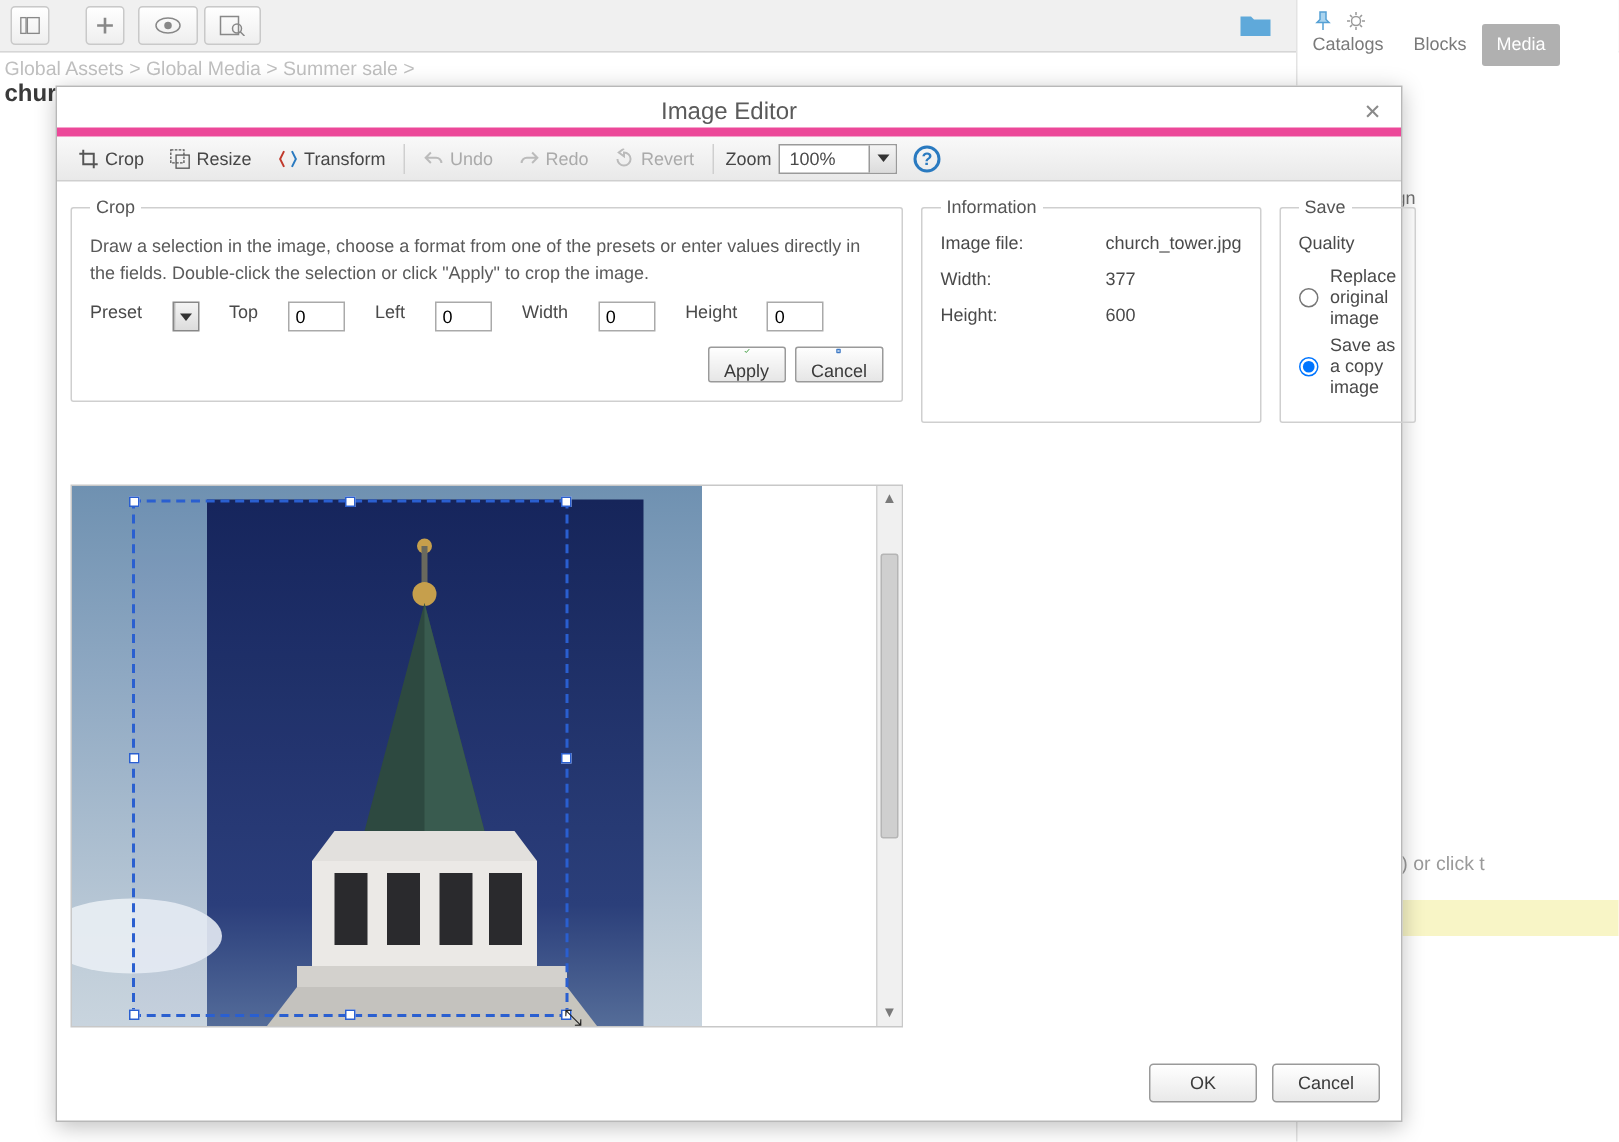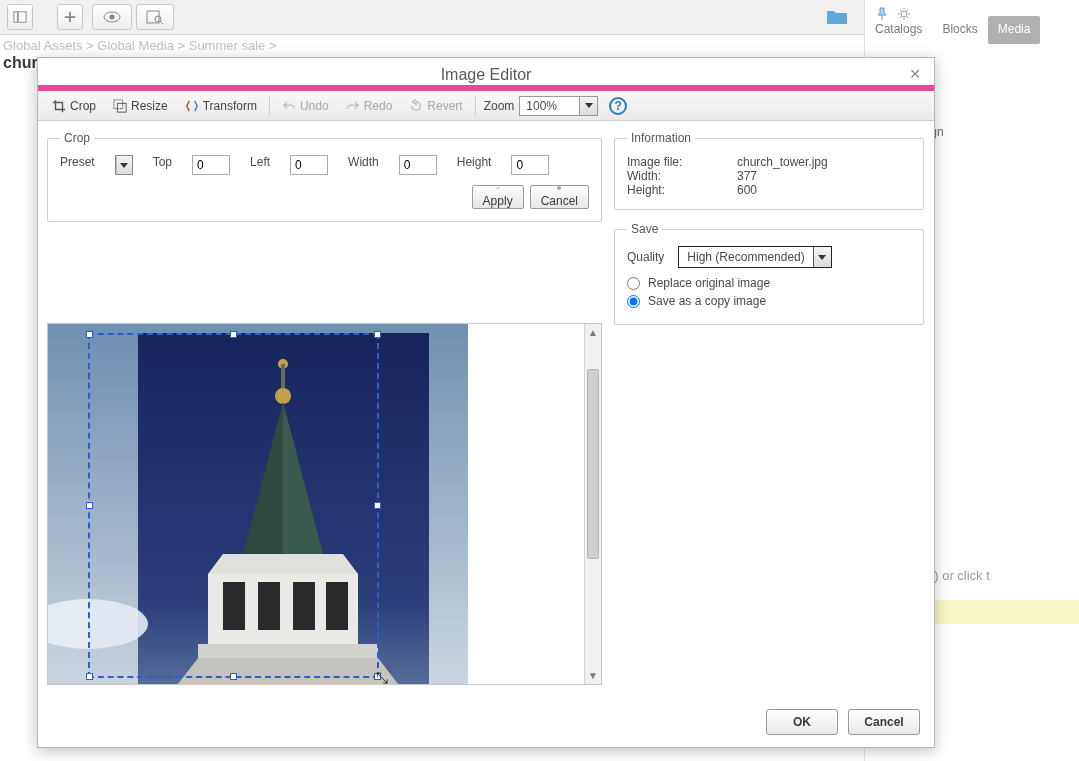--- a/index.html
+++ b/index.html
@@ -37,36 +37,36 @@
 .tb-ico{display:inline-block;width:14px;height:14px;}
 .zoom-label{margin-left:4px;color:#464646;}
 .zoom-sel{display:inline-flex;height:20px;border:1px solid #9a9a9a;background:#fff;margin-left:4px;}
 .zoom-sel span{padding:2px 22px 18px 6px;}
 .zoom-sel .dd{width:18px;border-left:1px solid #9a9a9a;background:linear-gradient(#f4f4f4,#dcdcdc);display:flex;align-items:center;justify-content:center;}
 .help-ico{width:18px;height:18px;border:2px solid #2a7ac0;border-radius:50%;color:#2a7ac0;font-weight:bold;display:flex;align-items:center;justify-content:center;margin-left:10px;font-size:12px;}
 
 
 .panels{position:absolute; left:9px; top:73px; right:9px; display:flex; gap:12px;}
 .left-col{width:555px;}
-.right-col{width:310px; display:flex; flex-direction:column; gap:12px;}
+.right-col{width:310px; display:flex; flex-direction:row; gap:12px;}
 
 fieldset.panel{border:1px solid #cfcfcf; border-radius:2px; padding:10px 12px 12px; margin:0; position:relative;}
 fieldset.panel legend{font-size:12px; color:#555; padding:0 4px;}
 .crop-desc{color:#5a5a5a; line-height:1.5; margin-bottom:10px;}
 .crop-row{display:flex; align-items:flex-start; gap:20px; flex-wrap:wrap;}
 .crop-row label{color:#4a4a4a;}
 .preset-dd{display:inline-flex;height:20px;border:1px solid #888;background:#fff;}
 .preset-dd .dd{width:16px;background:linear-gradient(#f4f4f4,#dcdcdc);display:flex;align-items:center;justify-content:center;border-left:1px solid #bbb;}
 .numin{width:38px;height:20px;border:1px solid #aaa;padding:1px 4px;background:#fff;font-size:12px;}
 .btnrow{display:flex;justify-content:flex-end;gap:6px;margin-top:10px;}
 .btn{display:inline-flex;align-items:center;gap:4px;height:24px;padding:0 10px;border:1px solid #9a9a9a;background:linear-gradient(#fefefe,#e6e6e6);border-radius:2px;color:#3a3a3a;cursor:pointer;font-size:12px;flex-direction:column;}
 .btn .ico{width:14px;height:14px;}
 
 
-.info-grid{display:grid;grid-template-columns:110px 1fr;row-gap:0;color:#4a4a4a;}
+.info-grid{display:grid;grid-template-columns:110px 1fr;row-gap:10px;color:#4a4a4a;}
 
 .save-row{display:flex;align-items:center;gap:14px;margin-bottom:8px;}
 .sel{display:inline-flex;height:22px;border:1px solid #222;background:#fff;}
 .sel span{padding:3px 8px;}
 .sel .dd{width:18px;border-left:1px solid #555;background:linear-gradient(#f4f4f4,#dcdcdc);display:flex;align-items:center;justify-content:center;}
 .radio-row{display:flex;align-items:center;gap:8px;margin:4px 0;color:#4a4a4a;}
 input[type=radio]{margin:0;}
 
 
 .preview{position:absolute; left:9px; top:265px; width:555px; height:362px; border:1px solid #c8c8c8; overflow:hidden;}
@@ -77,21 +77,21 @@
 .handle{position:absolute;width:7px;height:7px;background:#fff;border:1px solid #2a5fd0;}
 .h-nw{left:-4px;top:-4px;} .h-n{left:calc(50% - 4px);top:-4px;} .h-ne{right:-4px;top:-4px;}
 .h-w{left:-4px;top:calc(50% - 4px);} .h-e{right:-4px;top:calc(50% - 4px);}
 .h-sw{left:-4px;bottom:-4px;} .h-s{left:calc(50% - 4px);bottom:-4px;} .h-se{right:-4px;bottom:-4px;}
 .scroll-v{position:absolute;right:0;top:0;bottom:0;width:17px;background:#f0f0f0;border-left:1px solid #d2d2d2;}
 .scroll-v .arrow{height:17px;display:flex;align-items:center;justify-content:center;color:#7a7a7a;font-size:10px;}
 .scroll-v .thumb{position:absolute;left:2px;right:2px;top:45px;height:190px;background:#cfcfcf;border:1px solid #b5b5b5;border-radius:2px;}
 .resize-cursor{position:absolute; right:-11px; bottom:-11px; font-size:15px; color:#222;}
 
 
-.dlg-footer{position:absolute; right:14px; bottom:12px; display:flex; gap:10px;font-weight:bold;}
+.dlg-footer{position:absolute; right:14px; bottom:12px; display:flex; gap:10px;}
 .dlg-btn{min-width:72px;height:26px;border:1px solid #9a9a9a;background:linear-gradient(#fff,#e9e9e9);border-radius:3px;display:flex;align-items:center;justify-content:center;color:#3a3a3a;cursor:pointer;font-size:12px;}
 
 .tri-down{width:0;height:0;border-left:4px solid transparent;border-right:4px solid transparent;border-top:5px solid #333;}
 
 svg{display:block}
 </style>
 </head>
 <body>
 
 <div class="bg-toolbar">
@@ -215,20 +215,21 @@
           <div class="tri-down"></div>
         </div>
     </div>
     <div class="help-ico">?</div>
   </div>
 
   <div class="panels">
     <div class="left-col">
       <fieldset class="panel">
         <legend>Crop</legend>
+        <div class="crop-desc">Draw a selection in the image, choose a format from one of the presets or enter values directly in the fields. Double-click the selection or click "Apply" to crop the image.</div>
         <div class="crop-row">
           <label>Preset</label>
           <div class="preset-dd">
             <div class="dd">
                 <div class="tri-down"></div>
               </div>
           </div>
           <label>Top</label>
           <input class="numin" value="0" style="">
           <label>Left</label>
@@ -266,26 +267,20 @@
           <div>377</div>
           <div>Height:</div>
           <div>600</div>
         </div>
       </fieldset>
 
       <fieldset class="panel">
         <legend>Save</legend>
         <div class="save-row">
           <span>Quality</span>
-          <div class="sel">
-            <span>High (Recommended)</span>
-            <div class="dd">
-                <div class="tri-down"></div>
-              </div>
-          </div>
         </div>
         <label class="radio-row">
           <input type="radio" name="svm" style="">
           <span>Replace original image</span>
         </label>
         <label class="radio-row">
           <input type="radio" name="svm" checked="" style="">
           <span>Save as a copy image</span>
         </label>
       </fieldset>

